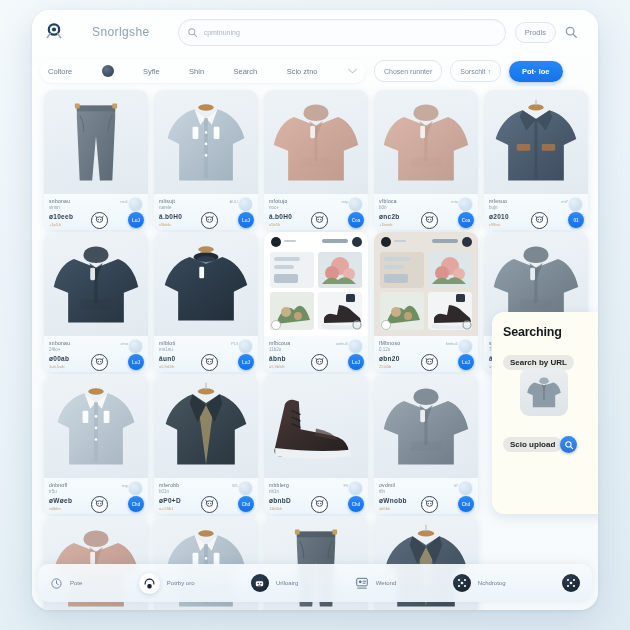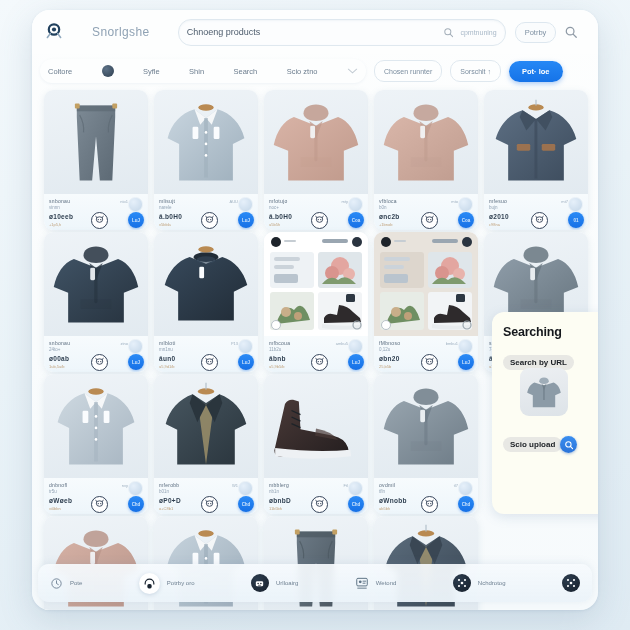--- a/index.html
+++ b/index.html
@@ -198,30 +198,29 @@
       <svg width="24" height="24" viewBox="0 0 24 24">
         <circle cx="11" cy="9.5" r="5.2" fill="none" stroke="#21415e" stroke-width="2.2"></circle>
         <circle cx="11" cy="9.5" r="2.1" fill="#21415e"></circle>
         <line x1="7.2" y1="13.6" x2="4.4" y2="17.5" stroke="#8fa8bd" stroke-width="1.6" stroke-linecap="round"></line>
         <line x1="14.8" y1="13.6" x2="17.6" y2="17.5" stroke="#8fa8bd" stroke-width="1.6" stroke-linecap="round"></line>
       </svg>
     </div>
     <div class="brand">Snorlgshe</div>
 
     <div class="searchwrap">
-      <div class="q">Chnoeng products</div>
       <svg class="mini-ic" viewBox="0 0 24 24">
         <circle cx="10.5" cy="10.5" r="6.6" fill="none" stroke="#5b6e80" stroke-width="2.2"></circle>
         <line x1="15.6" y1="15.6" x2="21" y2="21" stroke="#5b6e80" stroke-width="2.2" stroke-linecap="round"></line>
       </svg>
       <div class="hint">cpmtnuning</div>
     </div>
 
     <div class="hdr-pill">
-      <span>Potrby</span>
+      <span>Prodls</span>
     </div>
 
     <svg class="hdr-ic" viewBox="0 0 24 24">
       <circle cx="10.5" cy="10.5" r="6.6" fill="none" stroke="#44566a" stroke-width="2.1"></circle>
       <line x1="15.6" y1="15.6" x2="21" y2="21" stroke="#44566a" stroke-width="2.1" stroke-linecap="round"></line>
     </svg>
   </div>
 
   <div class="filters">
     <div class="fgroup">

